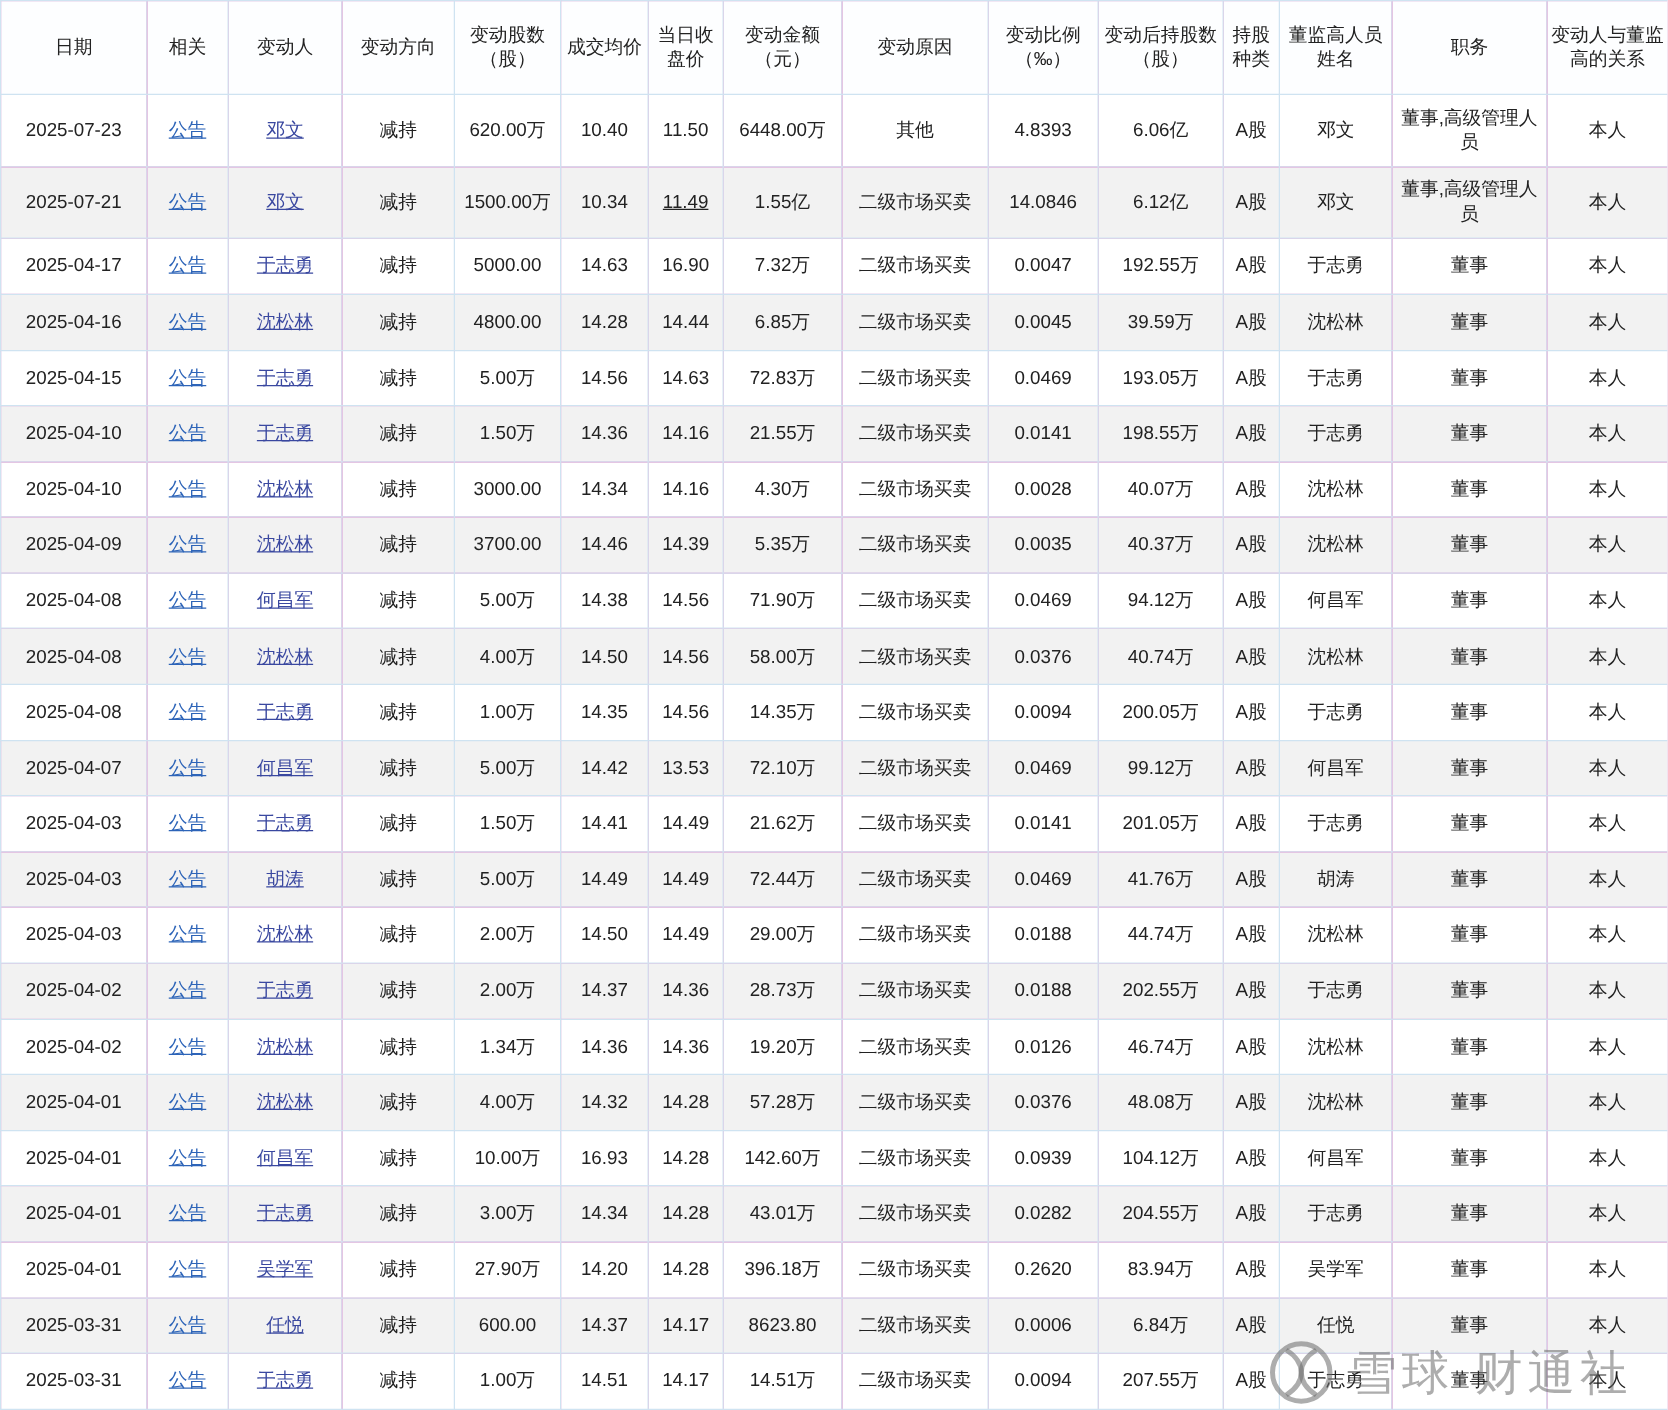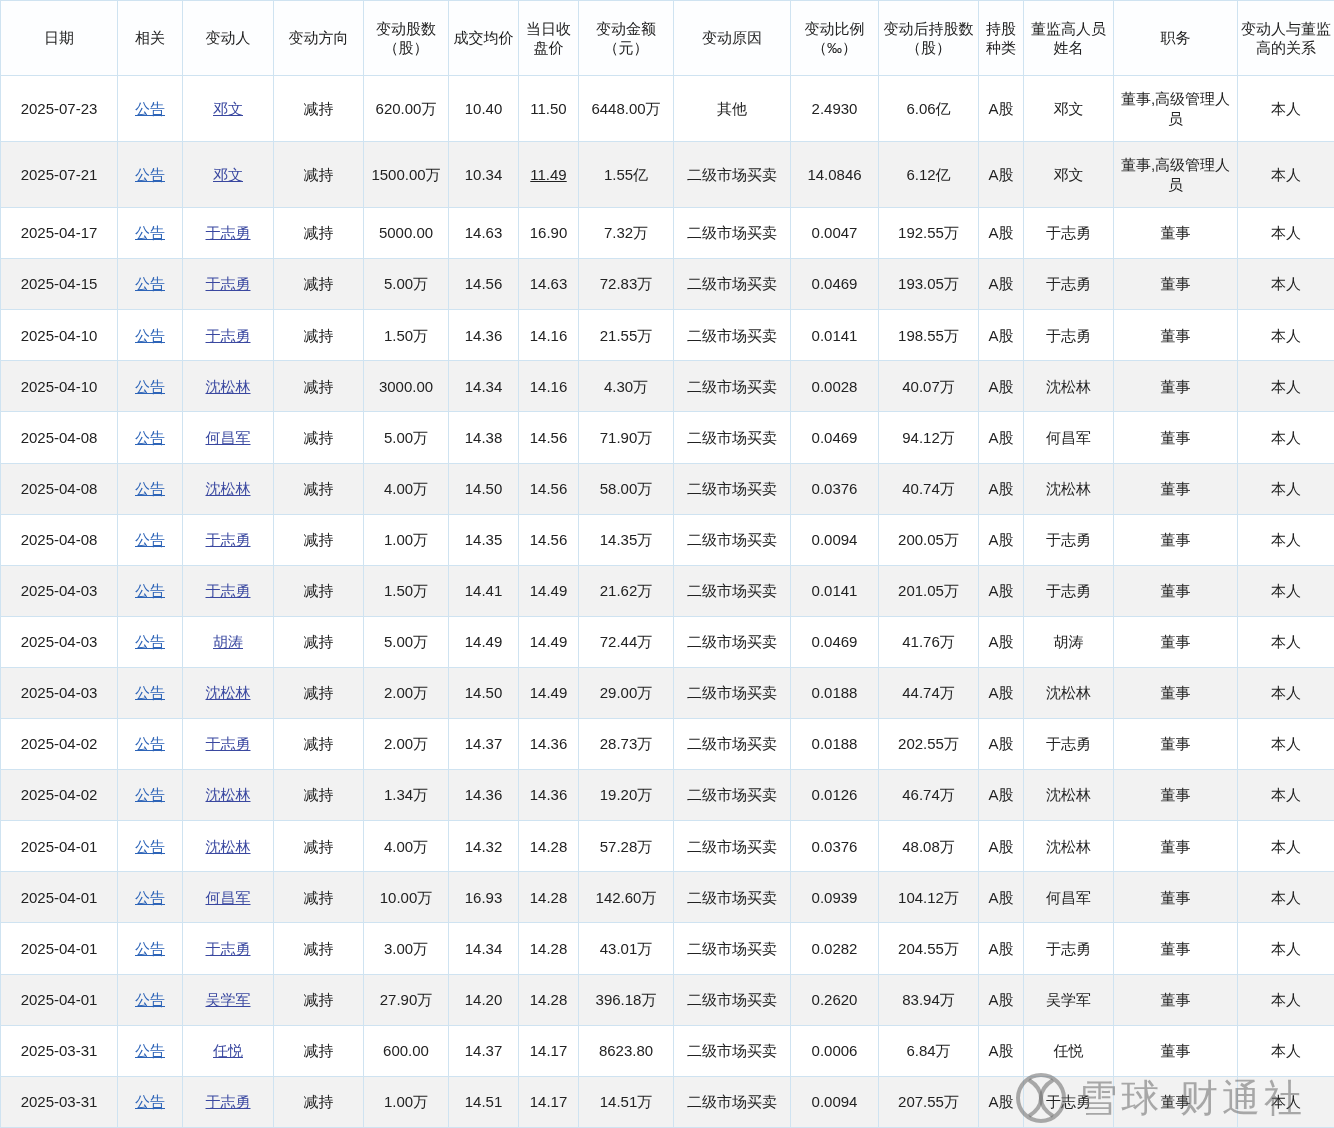--- a/index.html
+++ b/index.html
@@ -99,21 +99,21 @@
         <tr>
           <td>2025-07-23</td>
           <td><a class="lnk-related">公告</a></td>
           <td><a class="lnk-person">邓文</a></td>
           <td class="green">减持</td>
           <td>620.00万</td>
           <td>10.40</td>
           <td class="green">11.50</td>
           <td>6448.00万</td>
           <td>其他</td>
-          <td>2.4930</td>
+          <td>4.8393</td>
           <td>6.06亿</td>
           <td>A股</td>
           <td>邓文</td>
           <td>董事,高级管理人员</td>
           <td>本人</td>
         </tr>
         <tr>
           <td>2025-07-21</td>
           <td><a class="lnk-related">公告</a></td>
           <td><a class="lnk-person">邓文</a></td>
@@ -141,20 +141,37 @@
           <td>7.32万</td>
           <td>二级市场买卖</td>
           <td>0.0047</td>
           <td>192.55万</td>
           <td>A股</td>
           <td>于志勇</td>
           <td>董事</td>
           <td>本人</td>
         </tr>
         <tr>
+          <td>2025-04-16</td>
+          <td><a class="lnk-related">公告</a></td>
+          <td><a class="lnk-person">沈松林</a></td>
+          <td class="green">减持</td>
+          <td>4800.00</td>
+          <td>14.28</td>
+          <td class="green">14.44</td>
+          <td>6.85万</td>
+          <td>二级市场买卖</td>
+          <td>0.0045</td>
+          <td>39.59万</td>
+          <td>A股</td>
+          <td>沈松林</td>
+          <td>董事</td>
+          <td>本人</td>
+        </tr>
+        <tr>
           <td>2025-04-15</td>
           <td><a class="lnk-related">公告</a></td>
           <td><a class="lnk-person">于志勇</a></td>
           <td class="green">减持</td>
           <td>5.00万</td>
           <td>14.56</td>
           <td class="red">14.63</td>
           <td>72.83万</td>
           <td>二级市场买卖</td>
           <td>0.0469</td>
@@ -192,20 +209,37 @@
           <td>4.30万</td>
           <td>二级市场买卖</td>
           <td>0.0028</td>
           <td>40.07万</td>
           <td>A股</td>
           <td>沈松林</td>
           <td>董事</td>
           <td>本人</td>
         </tr>
         <tr>
+          <td>2025-04-09</td>
+          <td><a class="lnk-related">公告</a></td>
+          <td><a class="lnk-person">沈松林</a></td>
+          <td class="green">减持</td>
+          <td>3700.00</td>
+          <td>14.46</td>
+          <td class="green">14.39</td>
+          <td>5.35万</td>
+          <td>二级市场买卖</td>
+          <td>0.0035</td>
+          <td>40.37万</td>
+          <td>A股</td>
+          <td>沈松林</td>
+          <td>董事</td>
+          <td>本人</td>
+        </tr>
+        <tr>
           <td>2025-04-08</td>
           <td><a class="lnk-related">公告</a></td>
           <td><a class="lnk-person">何昌军</a></td>
           <td class="green">减持</td>
           <td>5.00万</td>
           <td>14.38</td>
           <td class="red">14.56</td>
           <td>71.90万</td>
           <td>二级市场买卖</td>
           <td>0.0469</td>
@@ -239,20 +273,37 @@
           <td class="green">减持</td>
           <td>1.00万</td>
           <td>14.35</td>
           <td class="red">14.56</td>
           <td>14.35万</td>
           <td>二级市场买卖</td>
           <td>0.0094</td>
           <td>200.05万</td>
           <td>A股</td>
           <td>于志勇</td>
+          <td>董事</td>
+          <td>本人</td>
+        </tr>
+        <tr>
+          <td>2025-04-07</td>
+          <td><a class="lnk-related">公告</a></td>
+          <td><a class="lnk-person">何昌军</a></td>
+          <td class="green">减持</td>
+          <td>5.00万</td>
+          <td>14.42</td>
+          <td class="green">13.53</td>
+          <td>72.10万</td>
+          <td>二级市场买卖</td>
+          <td>0.0469</td>
+          <td>99.12万</td>
+          <td>A股</td>
+          <td>何昌军</td>
           <td>董事</td>
           <td>本人</td>
         </tr>
         <tr>
           <td>2025-04-03</td>
           <td><a class="lnk-related">公告</a></td>
           <td><a class="lnk-person">于志勇</a></td>
           <td class="green">减持</td>
           <td>1.50万</td>
           <td>14.41</td>

